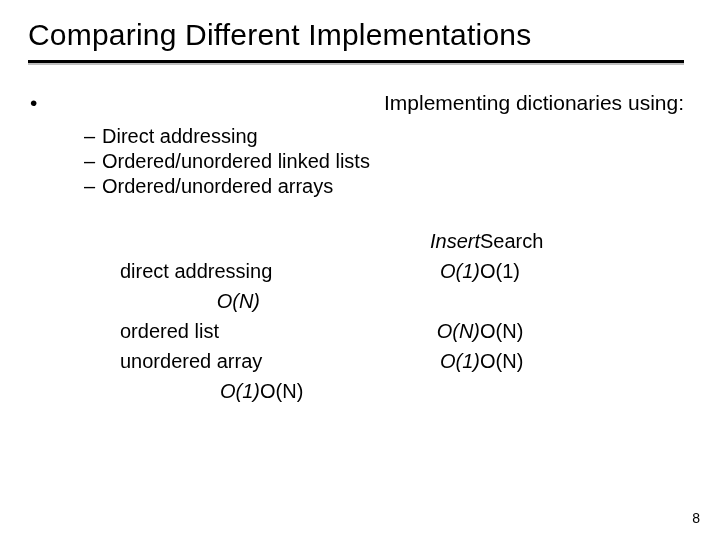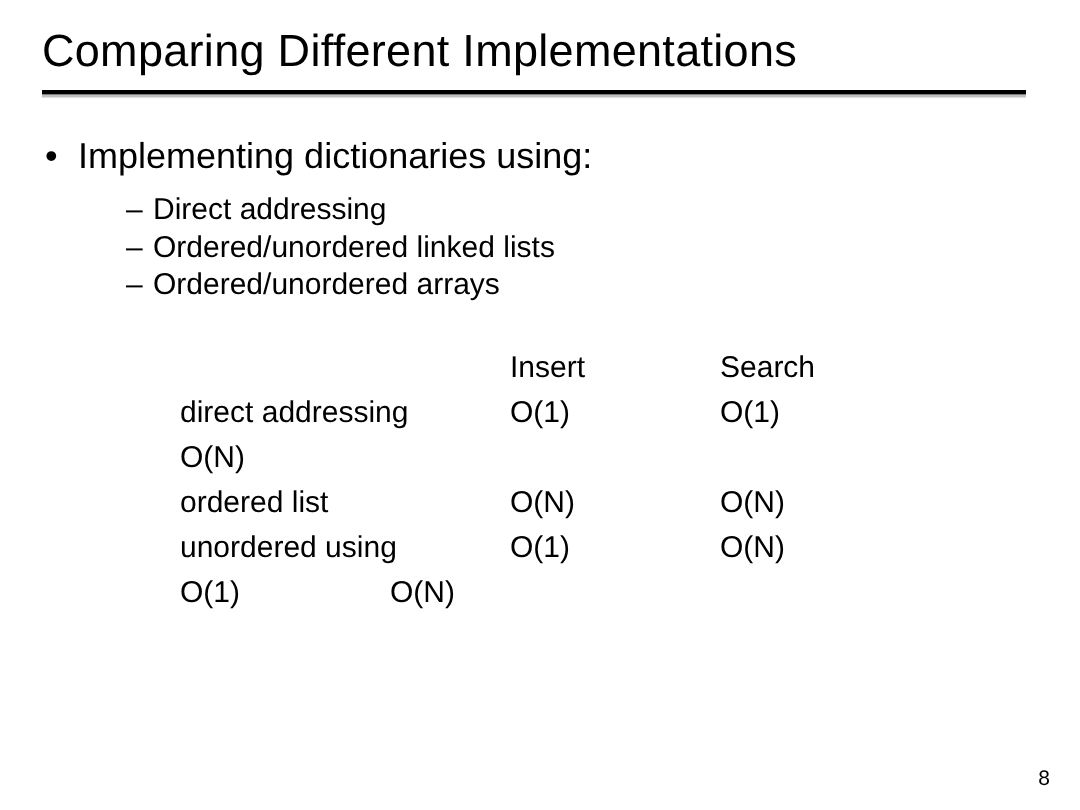--- a/index.html
+++ b/index.html
@@ -26,24 +26,25 @@
     margin: 0 0 8px 0;
     letter-spacing: 0.2px;
   }
   .title-rule {
     border: none;
     border-top: 3px solid #000;
     margin: 0 0 28px 0;
     box-shadow: 0 2px 0 #bfbfbf;
   }
   .bullet-lvl1 {
-    font-size: 24px;
+    font-size: 21px;
     margin: 0 0 10px 0;
     padding-left: 24px;
     position: relative;
+    text-align: right;
   }
   .bullet-lvl1::before {
     content: "•";
     position: absolute;
     left: 2px;
     top: 0;
   }
   .sublist {
     margin: 2px 0 0 0;
     padding: 0 0 0 56px;
@@ -68,21 +69,22 @@
   }
   .trow {
     display: flex;
     line-height: 1.5;
   }
   .tcol-label {
     width: 220px;
   }
   .tcol-insert {
     width: 140px;
-    text-align: left;
+    text-align: right;
+    font-style: italic;
   }
   .tcol-search {
     width: 140px;
     text-align: left;
   }
   .thead .tcol-insert,
   .thead .tcol-search {
     font-weight: normal;
   }
   .page-num {
@@ -122,21 +124,21 @@
     </div>
     <div class="trow">
       <div class="tcol-insert">O(N)</div>
     </div>
     <div class="trow">
       <div class="tcol-label">ordered list</div>
       <div class="tcol-insert">O(N)</div>
       <div class="tcol-search">O(N)</div>
     </div>
     <div class="trow">
-      <div class="tcol-label">unordered using</div>
+      <div class="tcol-label">unordered array</div>
       <div class="tcol-insert">O(1)</div>
       <div class="tcol-search">O(N)</div>
     </div>
     <div class="trow">
       <div class="tcol-insert">O(1)</div>
       <div class="tcol-search">O(N)</div>
     </div>
   </div>
 
   <div class="page-num">8</div>

